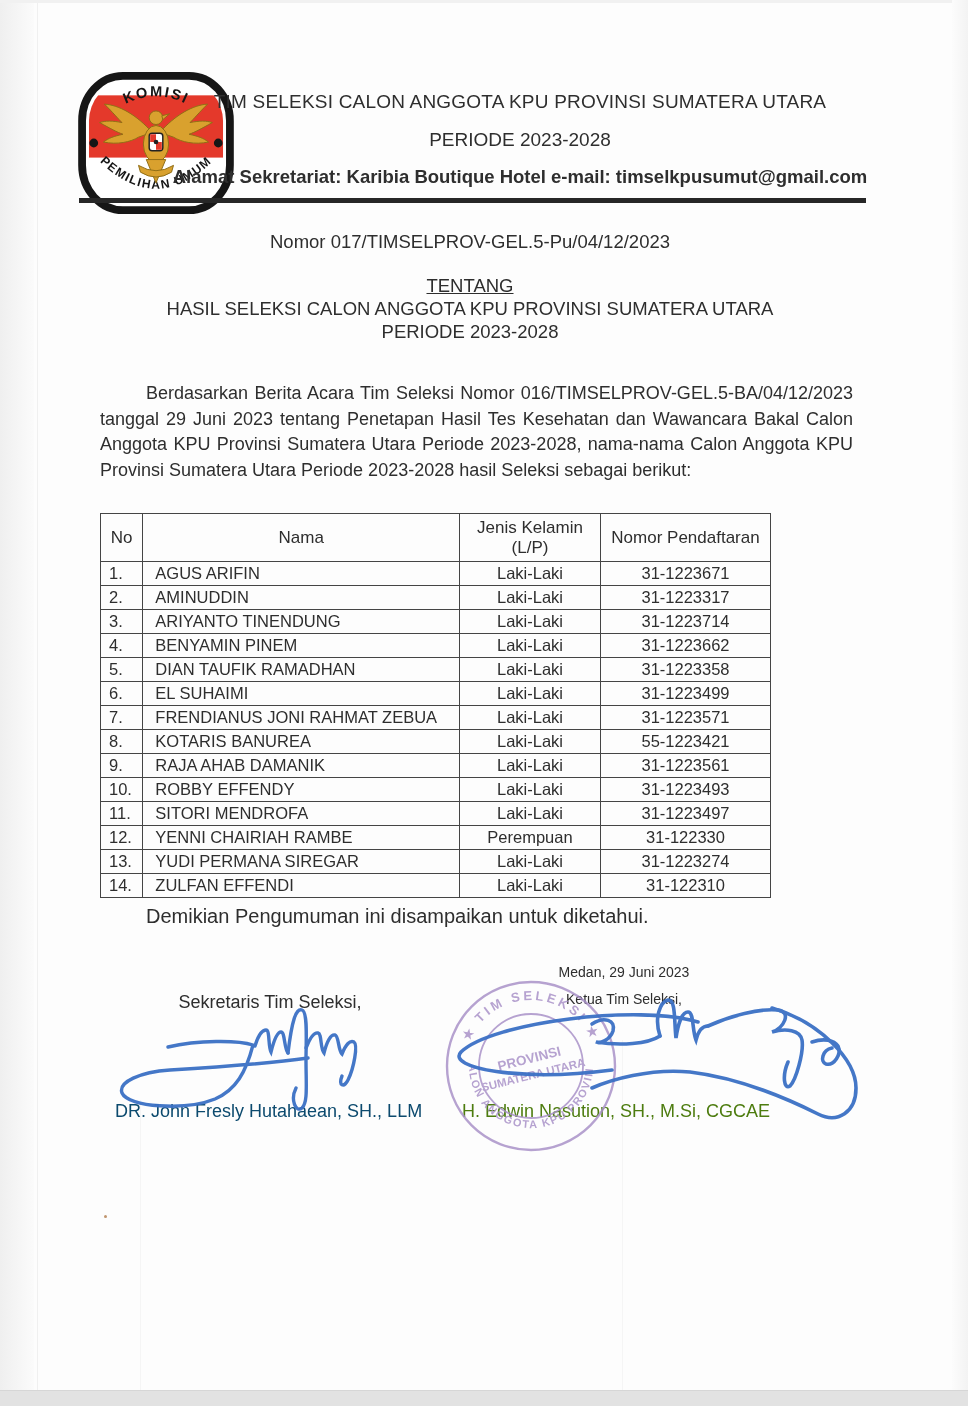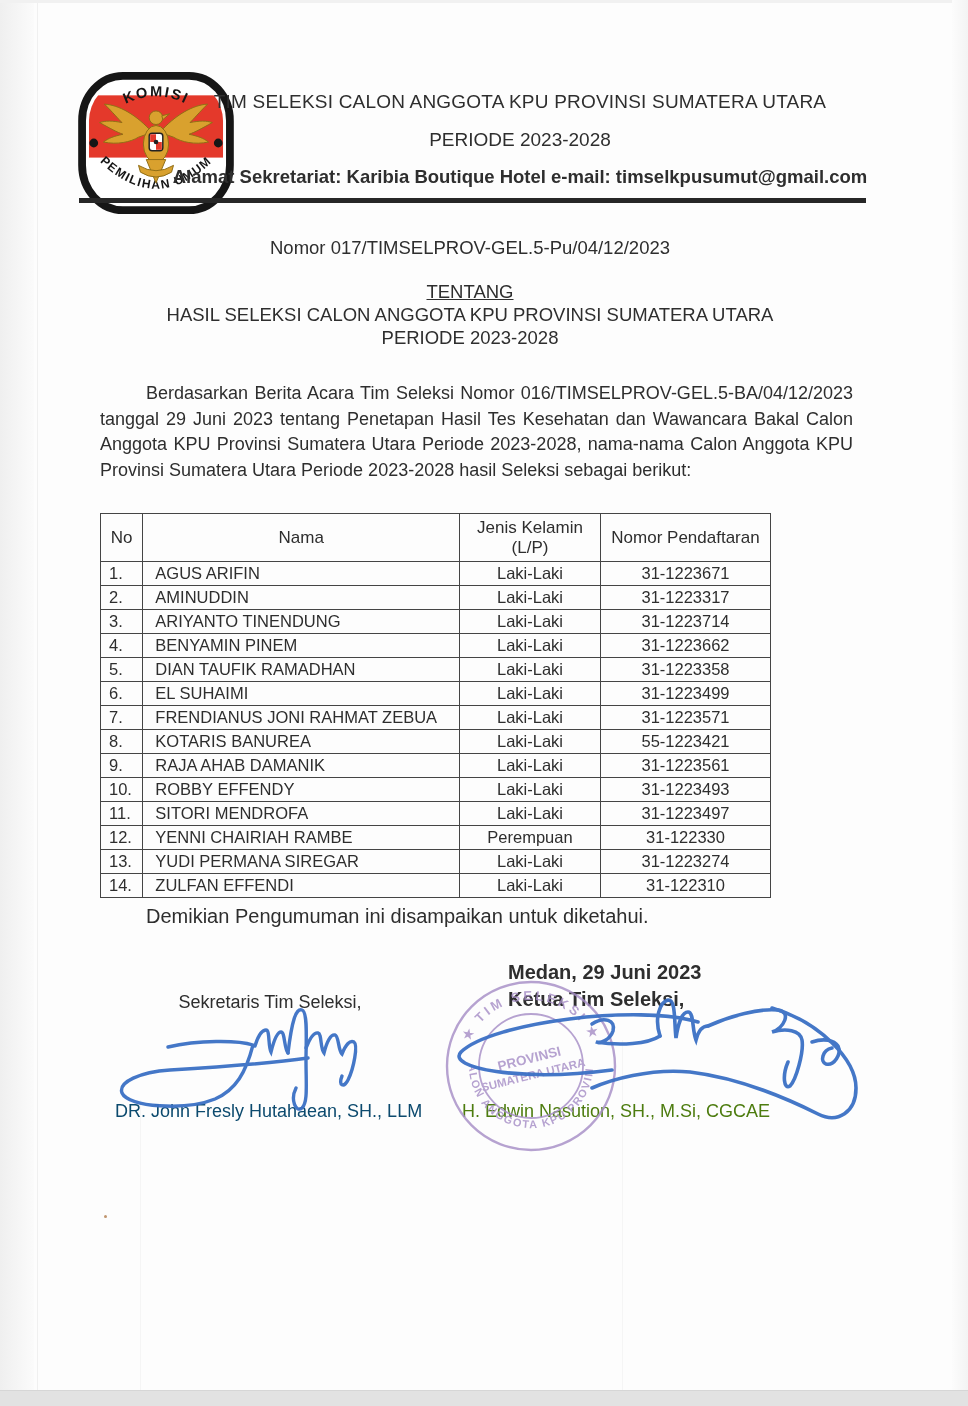--- a/index.html
+++ b/index.html
@@ -25,42 +25,42 @@
   .header-text{position:absolute;left:150px;top:90px;width:740px;text-align:center;}
   .header-line1{font-size:19px;line-height:23px;letter-spacing:.2px;}
   .header-line2{font-size:19px;line-height:23px;margin-top:15px;}
   .header-line3{font-size:18.5px;line-height:23px;margin-top:14px;font-weight:bold;}
   .rule{position:absolute;left:79px;top:198px;width:787px;height:5px;background:#272727;}
 
   
   .center-block{position:absolute;left:94px;top:228px;width:752px;text-align:center;}
   .h-pengumuman{font-size:20px;line-height:24px;letter-spacing:.5px;
     text-decoration:underline;text-underline-offset:3px;text-decoration-thickness:2px;}
-  .h-nomor{font-size:18.5px;line-height:23px;margin-top:8px;}
+  .h-nomor{font-size:18.5px;line-height:23px;margin-top:2px;}
   .h-tentang{font-size:18.5px;line-height:23px;margin-top:21px;text-decoration:underline;}
   .h-about1{font-size:18.5px;line-height:23px;}
   .h-about2{font-size:18.5px;line-height:23px;}
 
   .paragraph{position:absolute;left:100px;top:381px;width:753px;
     font-size:18px;line-height:25.5px;text-align:justify;text-indent:46px;}
 
   
   .results{position:absolute;left:100px;top:513px;width:671px;border-collapse:collapse;}
   .results th,.results td{border:1.6px solid #454545;font-weight:400;}
   .results th{font-size:17px;line-height:20px;text-align:center;vertical-align:middle;height:45px;white-space:pre-line;}
   .results td{font-size:16.5px;height:23px;line-height:21px;padding:0 4px;vertical-align:middle;}
   .c-no{text-align:left;padding-left:8px !important;}
   .c-nama{text-align:left;padding-left:12px !important;}
   .c-jk{text-align:center;}
   .c-np{text-align:center;}
 
   .closing{position:absolute;left:146px;top:905px;font-size:20px;}
 
   
-  .sig-right-block{position:absolute;left:508px;top:960px;width:232px;text-align:left;font-size:20px;line-height:24px;font-weight:bold;}
+  .sig-right-block{position:absolute;left:508px;top:960px;width:232px;text-align:center;font-size:14px;line-height:24px;}
   .sig-right-role{margin-top:3px;}
   .sig-left-role{position:absolute;left:154px;top:992px;width:232px;text-align:center;font-size:18px;}
   .sig-left-name{position:absolute;left:115px;top:1101px;font-size:18px;color:#0c4a6e;}
   .sig-right-name{position:absolute;left:462px;top:1101px;font-size:18px;color:#4d7c0f;}
 
   .stamp{position:absolute;left:436px;top:971px;width:190px;height:190px;opacity:.82;}
   .signatures{position:absolute;left:90px;top:985px;width:800px;height:155px;}
 </style>
 </head>
 <body>

